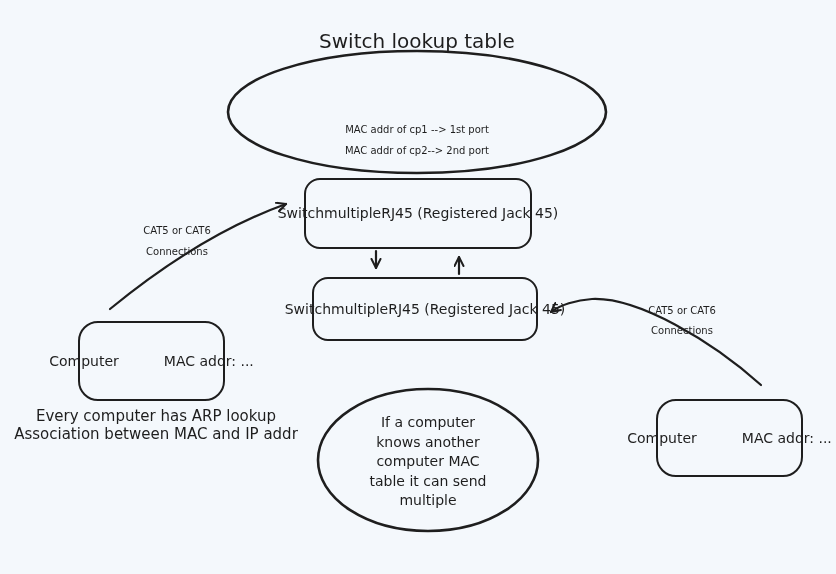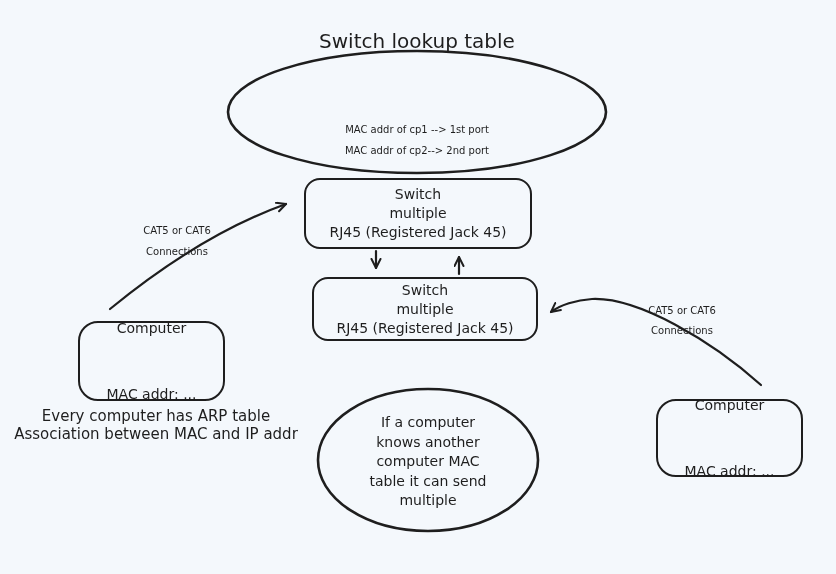--- a/index.html
+++ b/index.html
@@ -29,21 +29,21 @@
   }
   svg .shape{
     fill:none;
     stroke:var(--stroke);
   }
   .node{
     position:absolute;
     border:2.4px solid var(--stroke);
     border-radius:16px;
     display:flex;
-    flex-direction:column;
+    flex-direction:row;
     align-items:center;
     justify-content:center;
     background:transparent;
     box-sizing:border-box;
   }
   .node .line{white-space:nowrap;}
   .txt{position:absolute;color:var(--stroke);}
   .title{font-size:20px;}
   .body-15{font-size:10px;line-height:21px;margin-top:30px;}
   .body-14{font-size:14px;line-height:19px;}
@@ -109,21 +109,21 @@
     <div class="line">CAT5 or CAT6</div>
     <div class="line">Connections</div>
   </div>
 
   <div class="txt body-15 center abs" style="left:612px;top:271px;width:140px;line-height:20px;">
     <div class="line">CAT5 or CAT6</div>
     <div class="line">Connections</div>
   </div>
 
   <div class="txt arp center abs" style="left:0px;top:407px;width:312px;">
-    <div class="line">Every computer has ARP table</div>
+    <div class="line">Every computer has ARP lookup</div>
     <div class="line">Association between MAC and IP addr</div>
   </div>
 
   <div class="txt ellipse-text center abs" style="left:348px;top:413px;width:160px;">
     <div class="line">If a computer</div>
     <div class="line">knows another</div>
     <div class="line">computer MAC</div>
     <div class="line">table it can send</div>
     <div class="line">multiple</div>
   </div>

